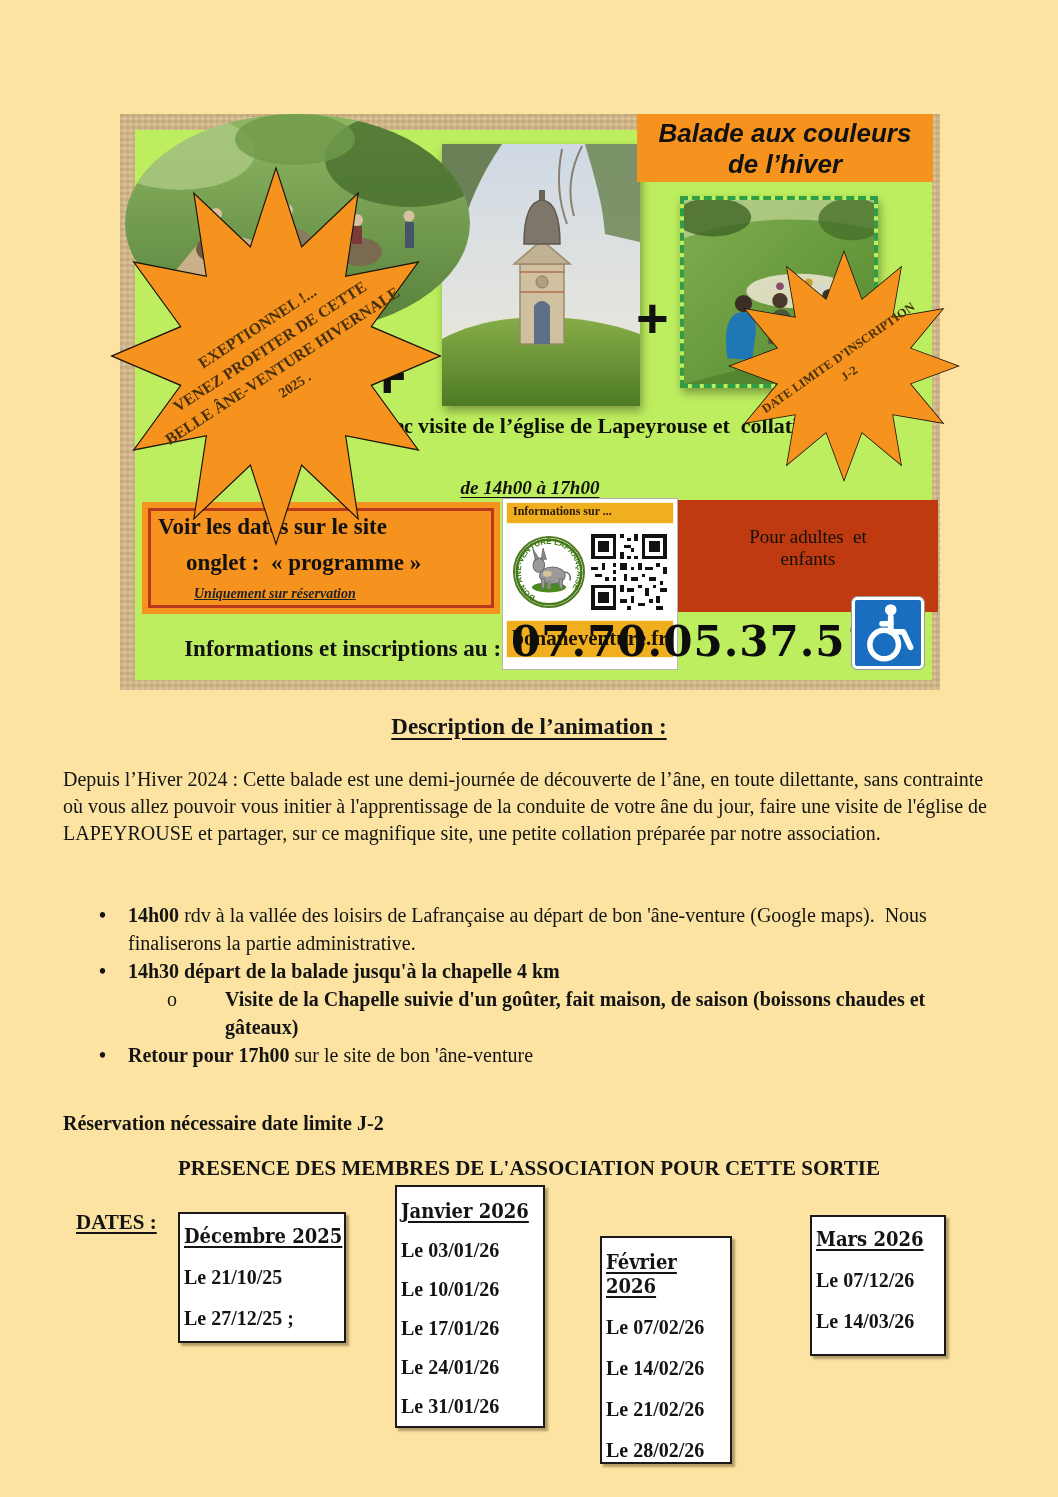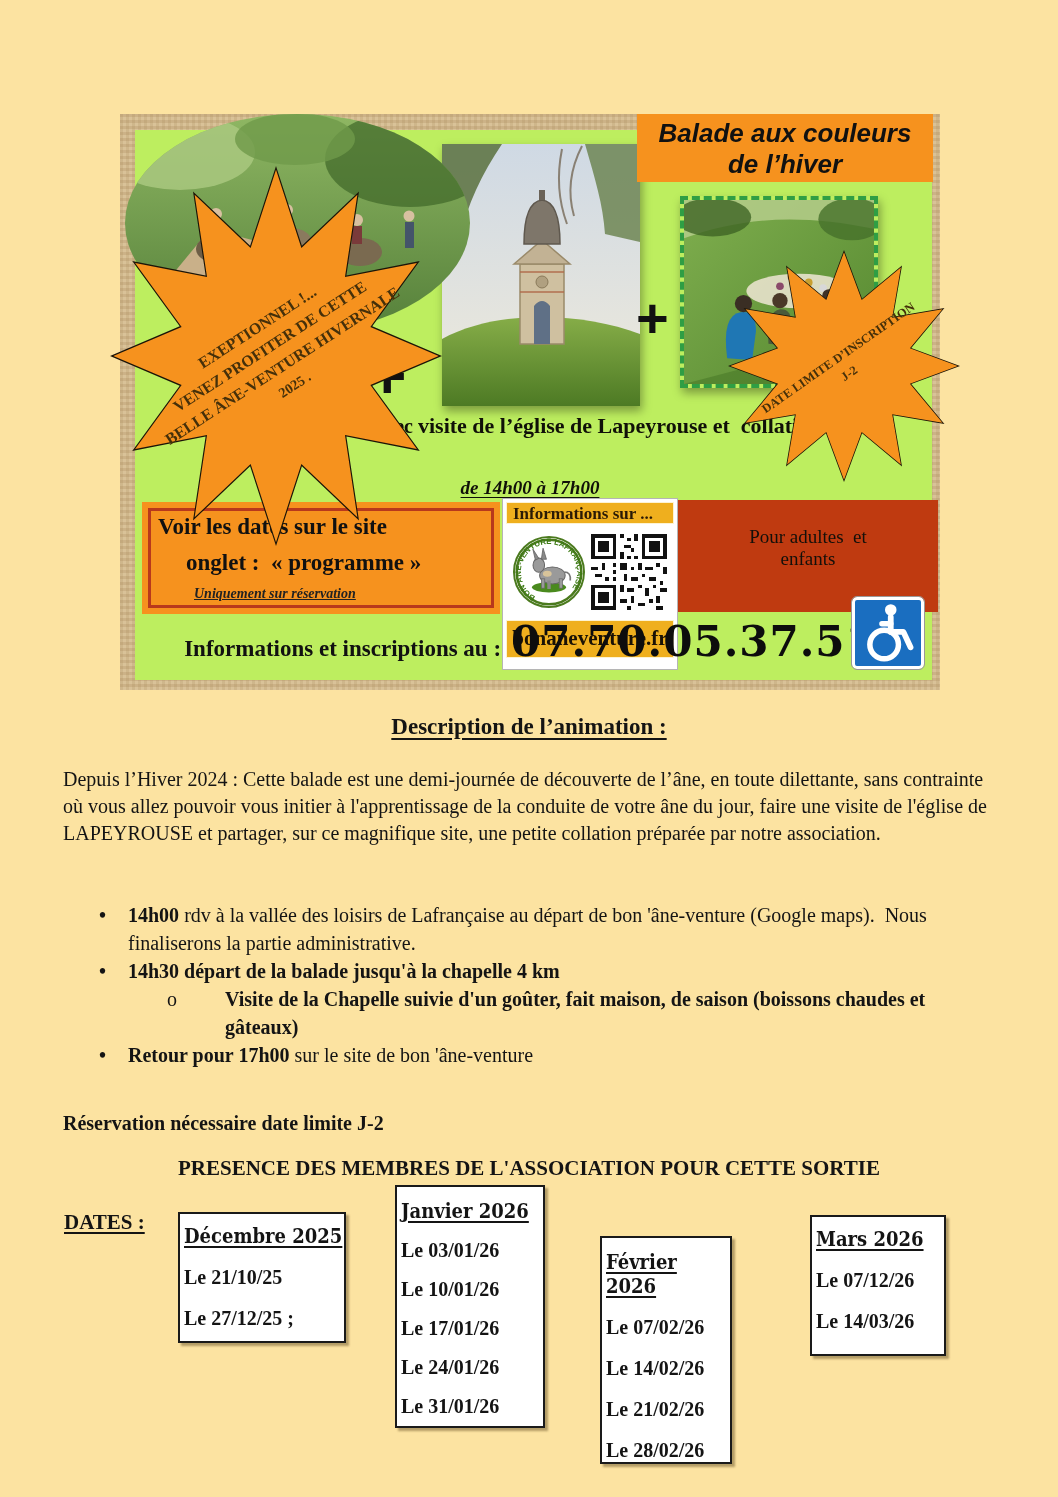--- a/index.html
+++ b/index.html
@@ -62,21 +62,21 @@
   .tagline-3 { top:363px; font-size:19px; font-weight:bold; font-style:italic; }
   .u { text-decoration:underline; text-underline-offset:3px; }
 
   .dates-site-box { left:22px; top:388px; width:358px; height:112px; background:#f6921e; z-index:2; }
   .dates-site-inner { position:absolute; inset:6px; border:3px solid #b8381c; }
   .dsb-1 { position:absolute; left:16px; top:12px;  font-size:23px; font-weight:bold; color:#111; }
   .dsb-2 { position:absolute; left:44px; top:48px;  font-size:23px; font-weight:bold; color:#111; }
   .dsb-3 { position:absolute; left:52px; top:84px;  font-size:14px; font-weight:bold; font-style:italic; text-decoration:underline; color:#222; }
 
   .info-box { left:382px; top:384px; width:176px; height:172px; background:#fff; border:1px solid #b5b5b5; box-sizing:border-box; z-index:3; }
-  .info-top { margin:3px 3px 0 3px; background:#efaf1e; border:1px solid #fdf3d2; height:22px; font-size:17px; font-weight:bold; color:#2a1a05; padding:1px 0 4px 6px; box-sizing:border-box; }
+  .info-top { margin:3px 3px 0 3px; background:#efaf1e; border:1px solid #fdf3d2; height:22px; font-size:12px; font-weight:bold; color:#2a1a05; padding:1px 0 4px 6px; box-sizing:border-box; }
   .info-mid { display:flex; align-items:center; justify-content:center; gap:6px; height:96px; }
   .logo-circle { width:68px; height:68px; border-radius:50%; border:2px solid #4b7a1e; background:#fff; overflow:hidden; }
   .logo-circle svg { display:block; width:100%; height:100%; }
   .qr { width:76px; height:76px; }
   .qr svg { display:block; width:100%; height:100%; }
   .info-bottom { margin:0 3px; background:#efaf1e; border:1px solid #fdf3d2; height:36px; line-height:34px; text-align:center; font-size:21px; font-weight:bold; color:#1a1205; }
 
   .audience-box { left:558px; top:386px; width:260px; height:112px; background:#bf3a10; z-index:2; text-align:center; color:#13100a; font-size:19px; }
   .audience-box .a1 { margin-top:26px; }
 
@@ -95,21 +95,21 @@
   .bullet-li { position:relative; padding-left:65px; }
   .bullet-li .marker { position:absolute; left:36px; top:0; font-weight:bold; }
   .sub-li { position:relative; padding-left:162px; font-weight:bold; }
   .sub-li .marker { position:absolute; left:104px; top:0; font-weight:normal; }
   .b { font-weight:bold; }
   .finalite { left:63px; top:1043px; width:934px; font-size:20px; line-height:27px; }
   .reservation { left:63px; top:1112px; width:934px; font-size:20px; font-weight:bold; }
   .presence { left:0; top:1156px; width:1058px; text-align:center; font-size:21px; font-weight:bold; }
 
   
-  .dates-label { left:64px; top:1210px; font-size:21px; font-weight:bold; text-decoration:underline; text-underline-offset:3px; }
+  .dates-label { left:76px; top:1210px; font-size:21px; font-weight:bold; text-decoration:underline; text-underline-offset:3px; }
   .date-box {
     background:#fff; border:2px solid #1a1a1a; box-shadow:3px 3px 2px rgba(90,70,30,.45);
     box-sizing:border-box; padding:10px 0 6px 4px;
   }
   .date-box .month { font-size:20px; font-weight:bold; text-decoration:underline; text-underline-offset:3px; font-family:"DejaVu Serif","Liberation Serif",serif; font-stretch:condensed; margin-bottom:4px; }
   .date-box .day { font-size:20px; font-weight:bold; margin-top:18px; }
   .box-dec { left:178px; top:1212px; width:168px; height:131px; }
   .box-jan { left:395px; top:1185px; width:150px; height:243px; padding-top:12px; }
   .box-jan .day { margin-top:16px; }
   .box-fev { left:600px; top:1236px; width:132px; height:228px; padding-top:12px; }

